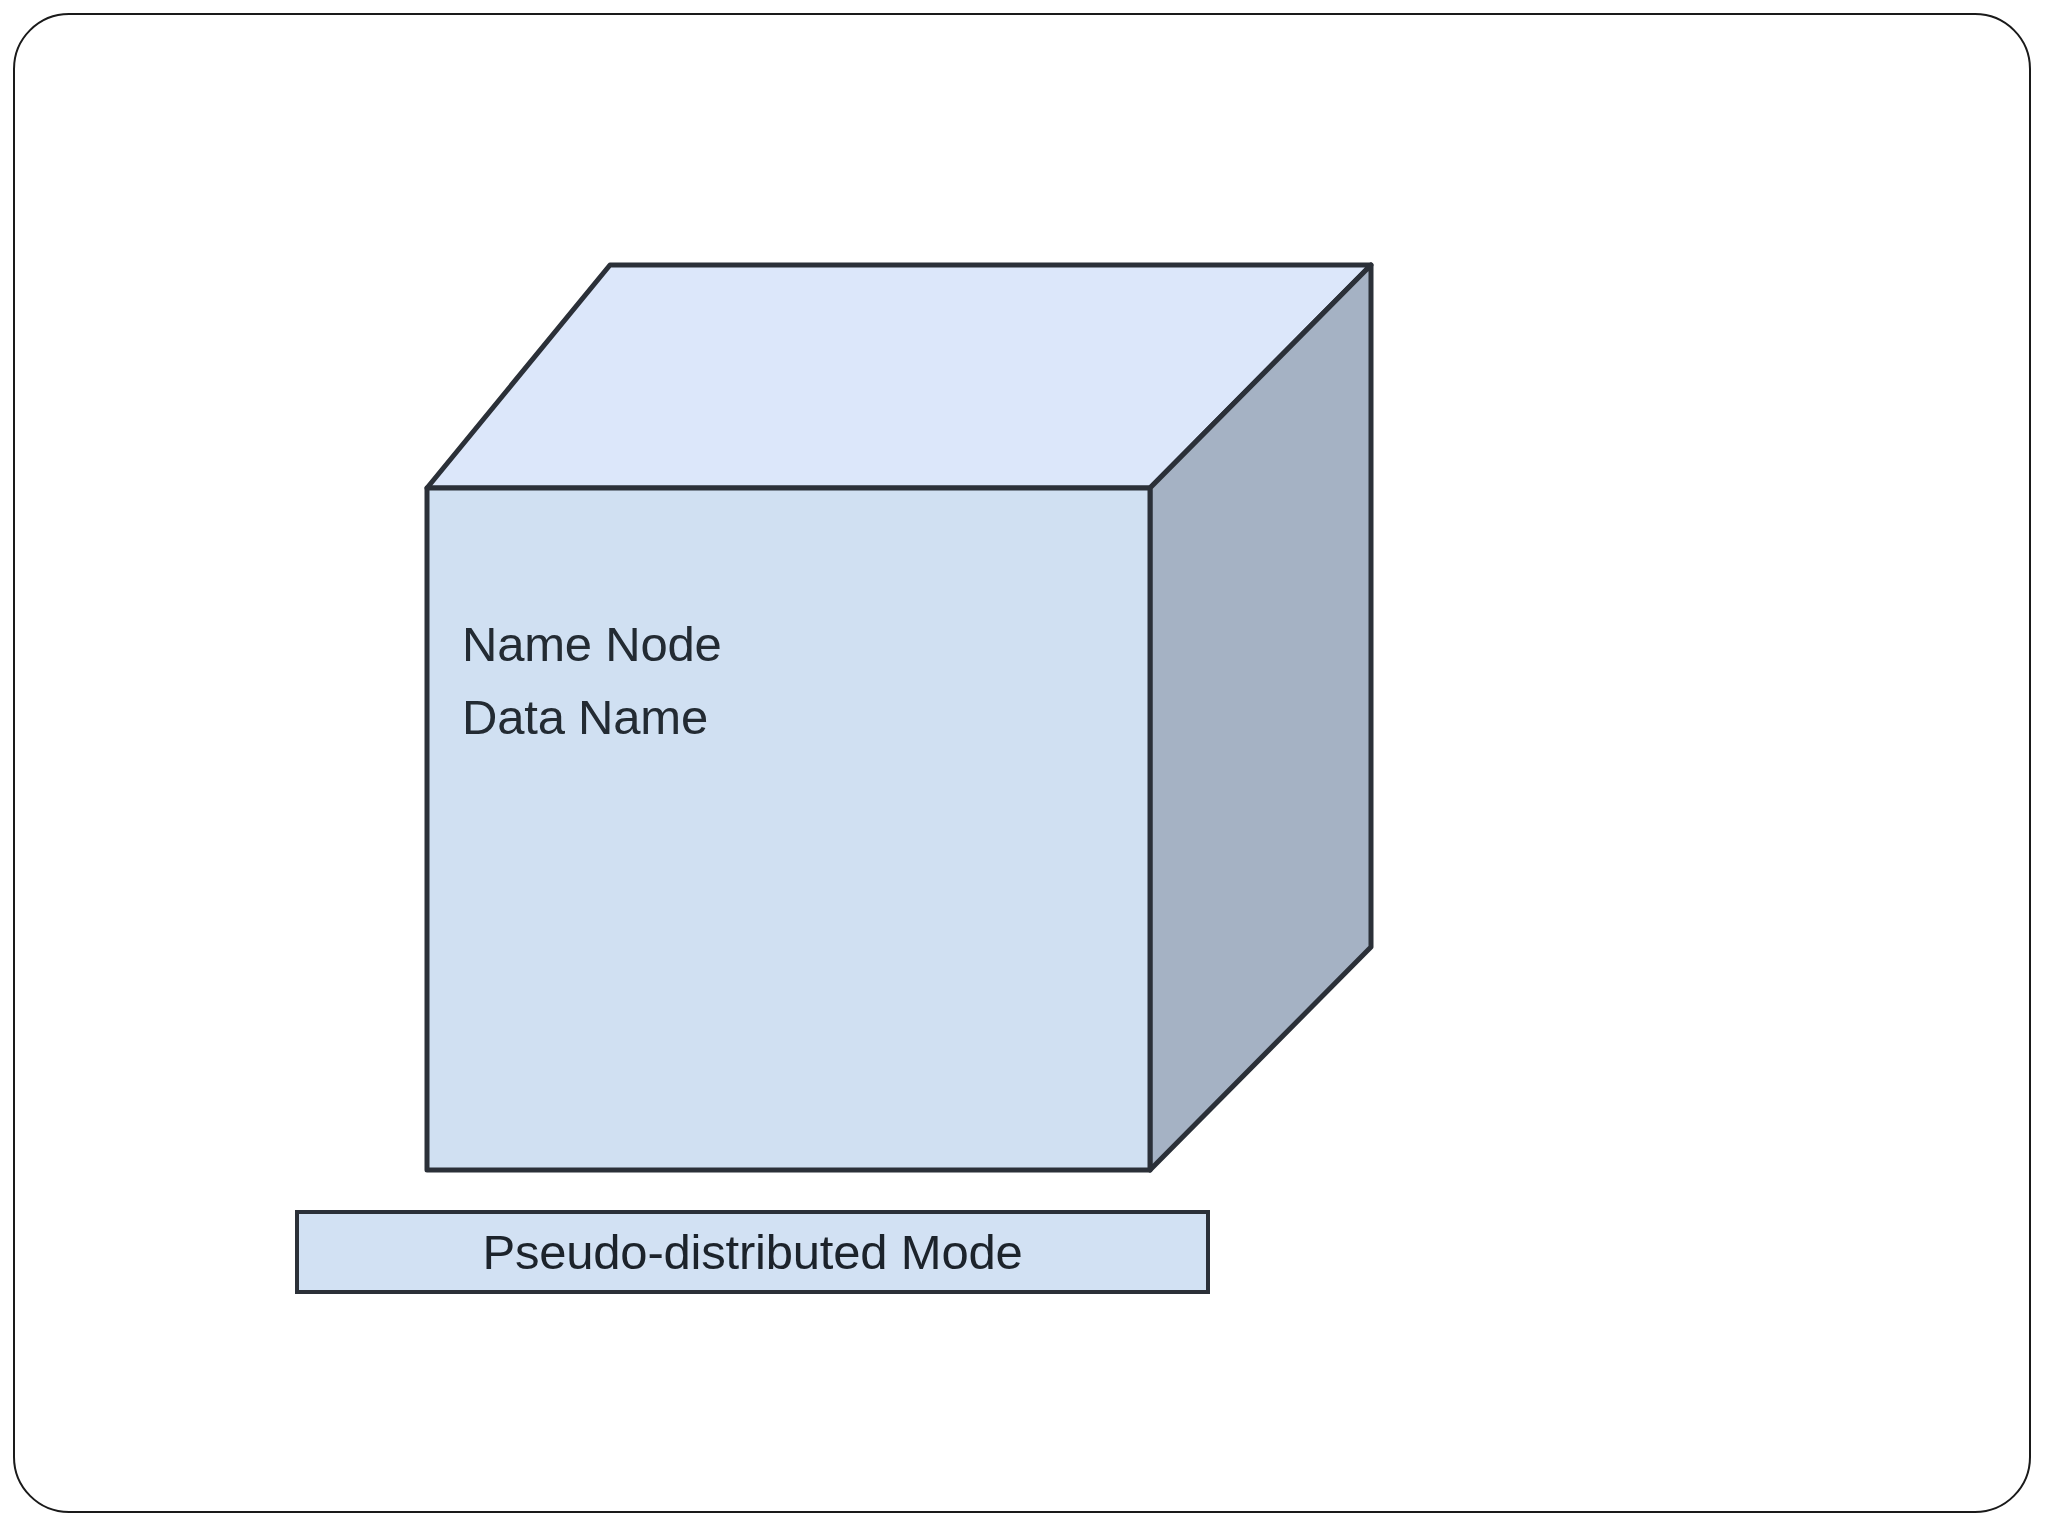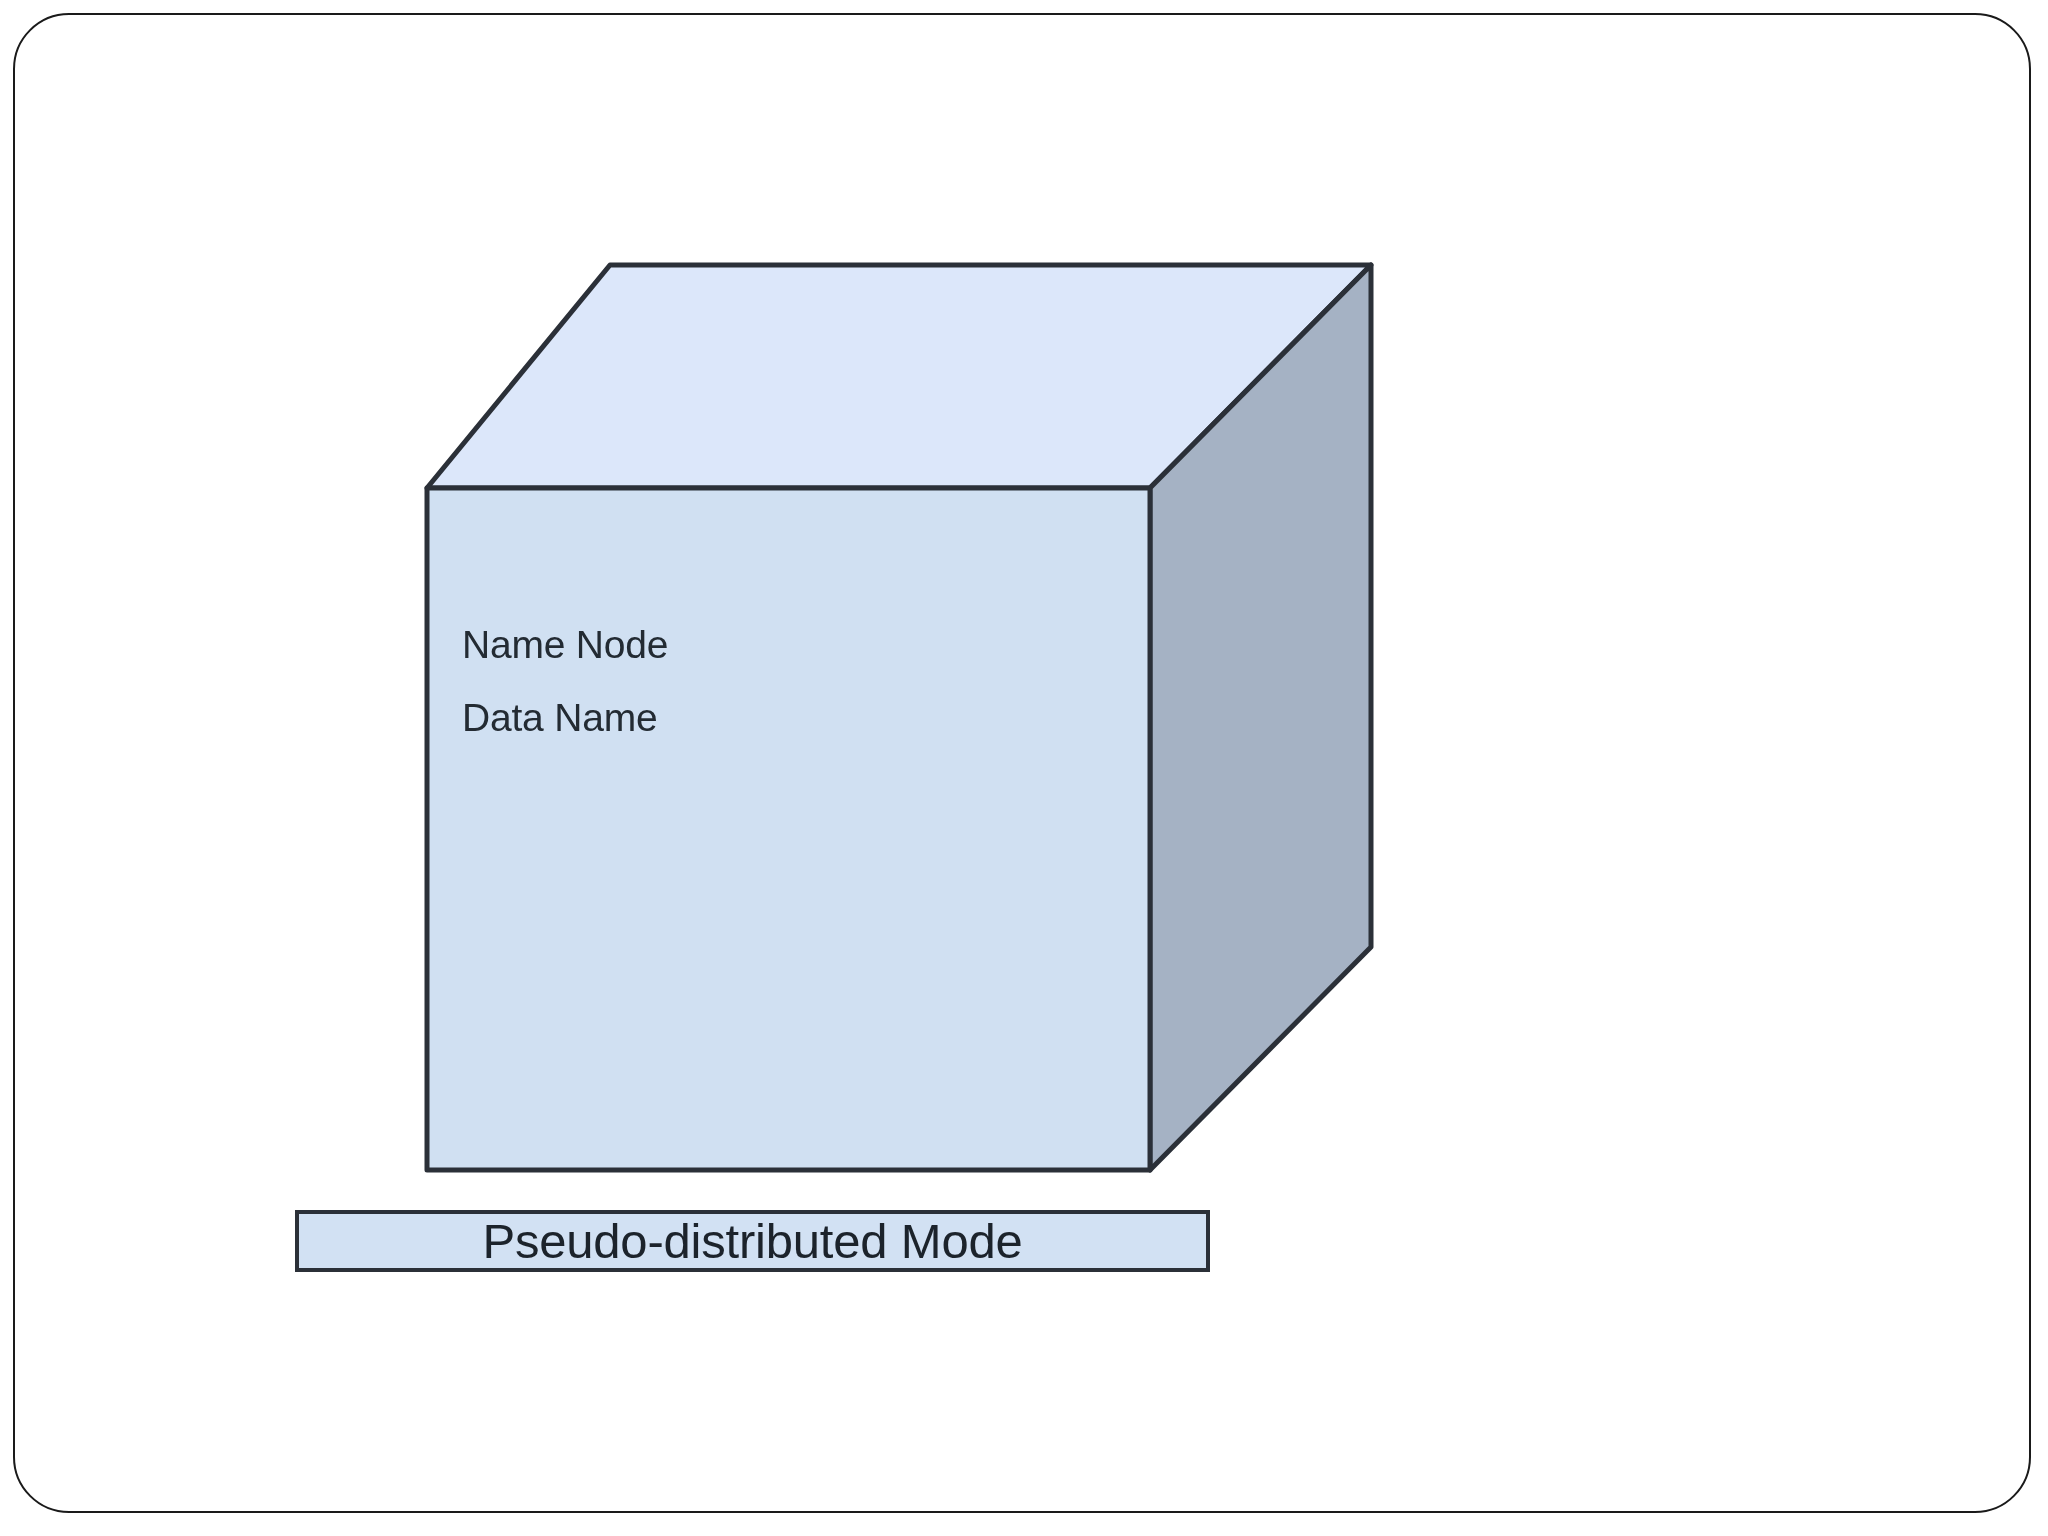--- a/index.html
+++ b/index.html
@@ -45,33 +45,33 @@
     top: 0;
   }
   
   #service-list {
     position: absolute;
     left: 462px;
     top: 608px;
     width: 660px;
   }
   #service-list .service-line {
-    font-size: 39px;
+    font-size: 49px;
     line-height: 73px;
     color: #232b33;
     white-space: nowrap;
     letter-spacing: -0.2px;
   }
   
   #mode-bar {
     position: absolute;
     left: 295px;
     top: 1210px;
     width: 915px;
-    height: 62px;
+    height: 84px;
     box-sizing: border-box;
     background: #d2e1f3;
     border: 4px solid #2b3038;
     display: flex;
     align-items: center;
     justify-content: center;
   }
   #mode-bar-label {
     font-size: 49px;
     color: #1c232b;

